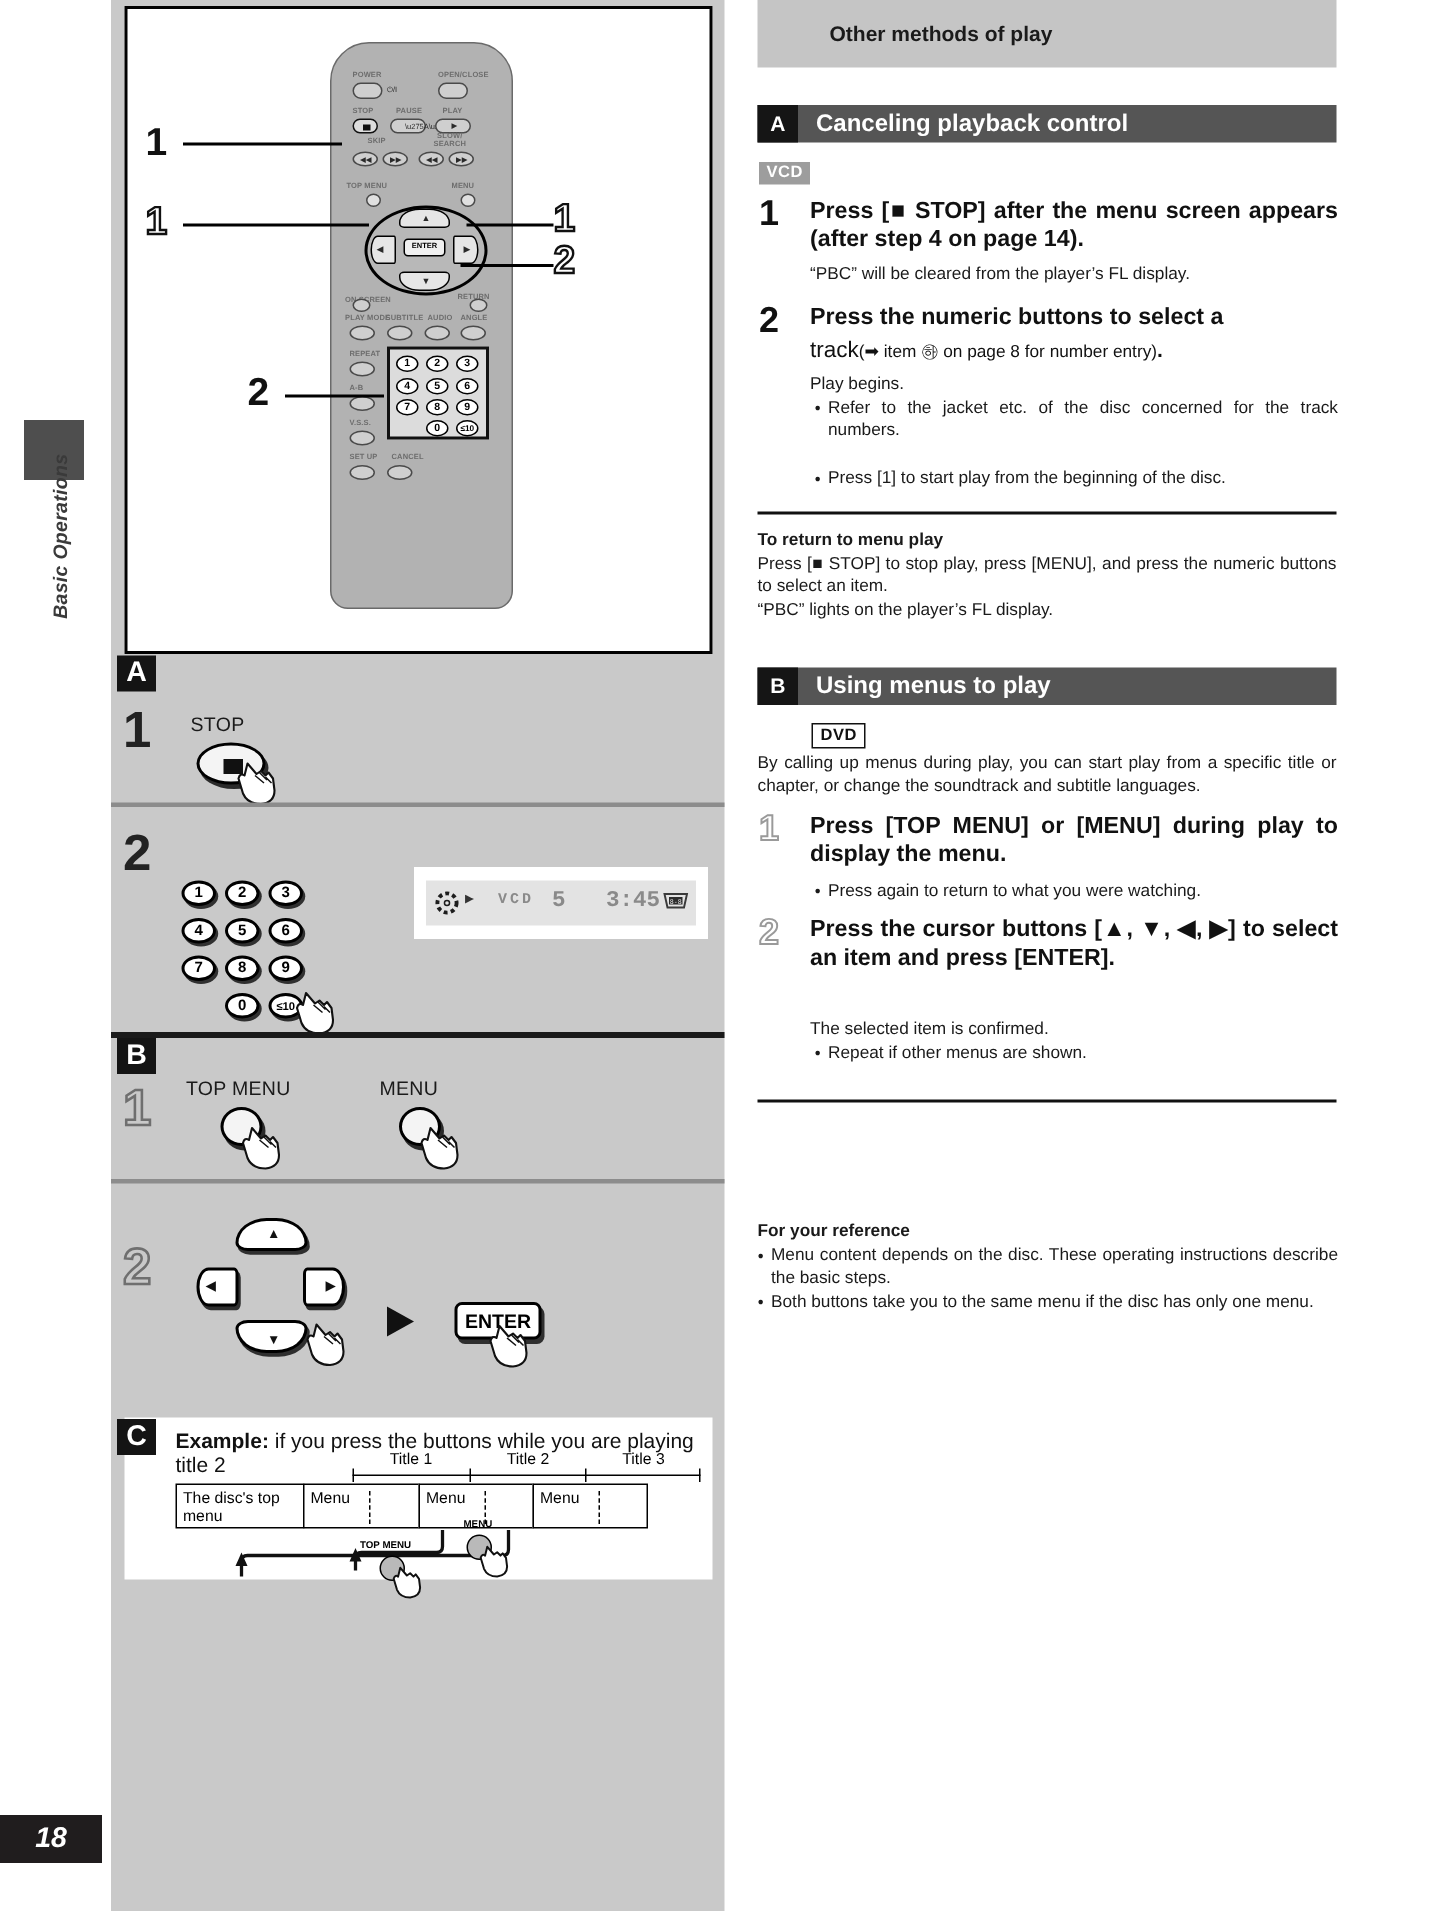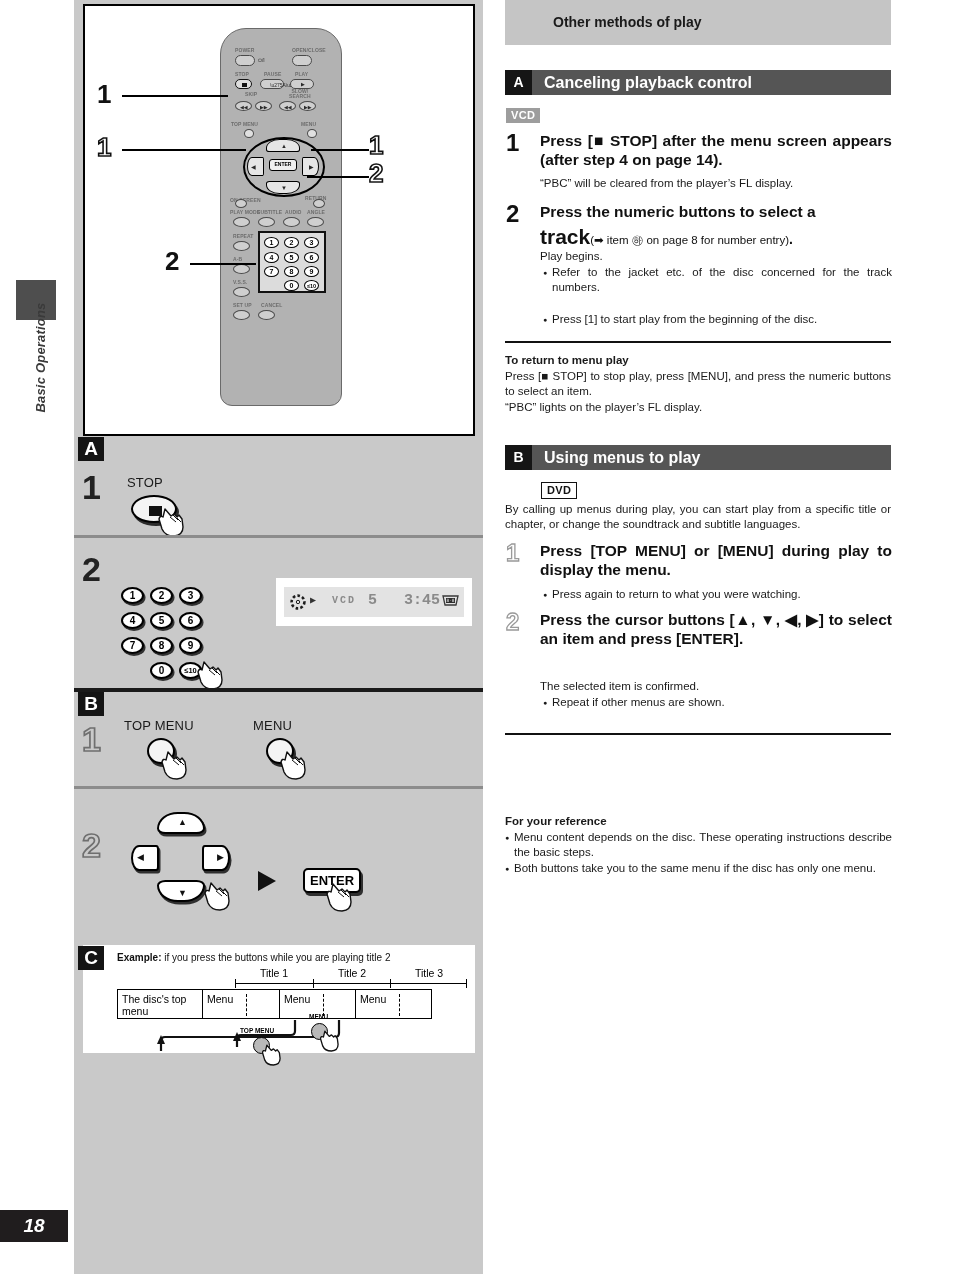--- a/index.html
+++ b/index.html
@@ -189,21 +189,21 @@
     border-bottom: 10px solid transparent;
   }
 
   
   .example-box {
     position: absolute; left: 83px; top: 945px;
     width: 392px; height: 108px; background: #ffffff;
   }
   .ex-title {
     position: absolute; left: 34px; top: 7px;
-    font-size: 10px; color: #111111;
+    font-size: 14px; color: #111111;
   }
   .ex-title b { font-weight: bold; }
   .tl-cell {
     position: absolute; border: 1.3px solid #000000;
     font-size: 10.5px; color: #000000;
     padding: 3px 4px; background: #ffffff;
   }
   .tl-caption {
     position: absolute; font-size: 10.5px; color: #000;
     text-align: center;
@@ -561,21 +561,21 @@
 
   <div class="disc-tag vcd" style="left:506px; top:108px;">VCD</div>
 
   <div class="r-step-num" style="left:506px; top:131px;">1</div>
   <div class="r-head" style="left:540px; top:131px; width:352px;">Press [■ STOP] after the menu screen appears (after step 4 on page 14).</div>
   <div class="r-body" style="left:540px; top:176px; width:352px;">“PBC” will be cleared from the player’s FL display.</div>
 
   <div class="r-step-num" style="left:506px; top:202px;">2</div>
   <div class="r-head" style="left:540px; top:202px; width:352px;">Press the numeric buttons to select a</div>
   <div style="position:absolute; left:540px; top:225px; width:352px;">
-    <span style="font-size:21px; font-weight:bold;">track</span><span style="font-size:11.5px;">(➡ item ㉻ on page 8 for number entry)</span><span style="font-size:14px; font-weight:bold;">.</span>
+    <span style="font-size:15px; font-weight:normal;">track</span><span style="font-size:11.5px;">(➡ item ㉻ on page 8 for number entry)</span><span style="font-size:14px; font-weight:bold;">.</span>
   </div>
   <div class="r-body nojust" style="left:540px; top:249px; width:352px;">Play begins.</div>
   <div class="r-bullet" style="left:543px; top:265px; width:349px;">Refer to the jacket etc. of the disc concerned for the track numbers.</div>
   <div class="r-bullet" style="left:543px; top:312px; width:349px;">Press [1] to start play from the beginning of the disc.</div>
 
   <div class="hr-rule" style="left:505px; top:341px; width:386px;"></div>
 
   <div class="r-body" style="left:505px; top:369px; width:386px;">Press [■ STOP] to stop play, press [MENU], and press the numeric buttons to select an item.</div>
   <div class="r-body nojust r-strong" style="left:505px; top:353px; width:386px; font-weight:bold;">To return to menu play</div>
   <div class="r-body nojust" style="left:505px; top:400px; width:386px;">“PBC” lights on the player’s FL display.</div>

